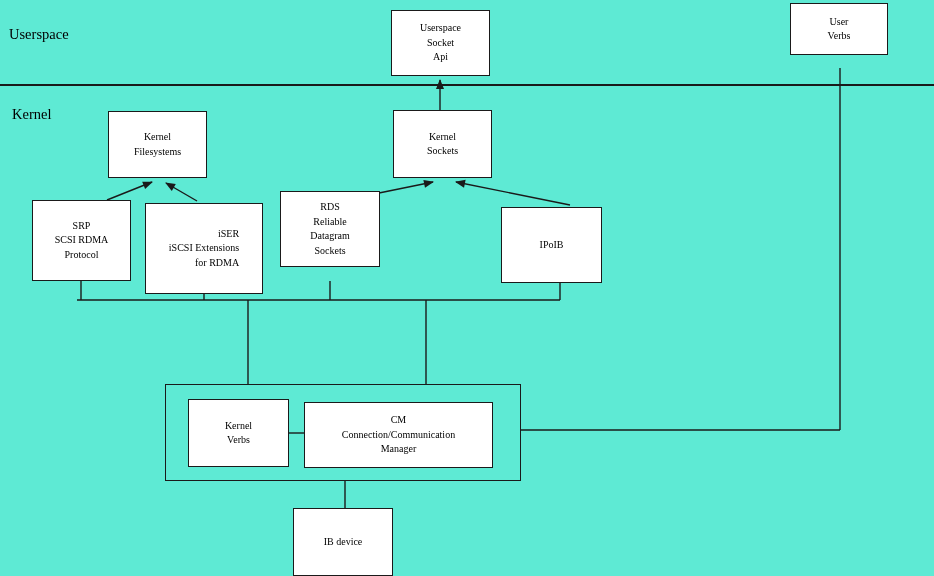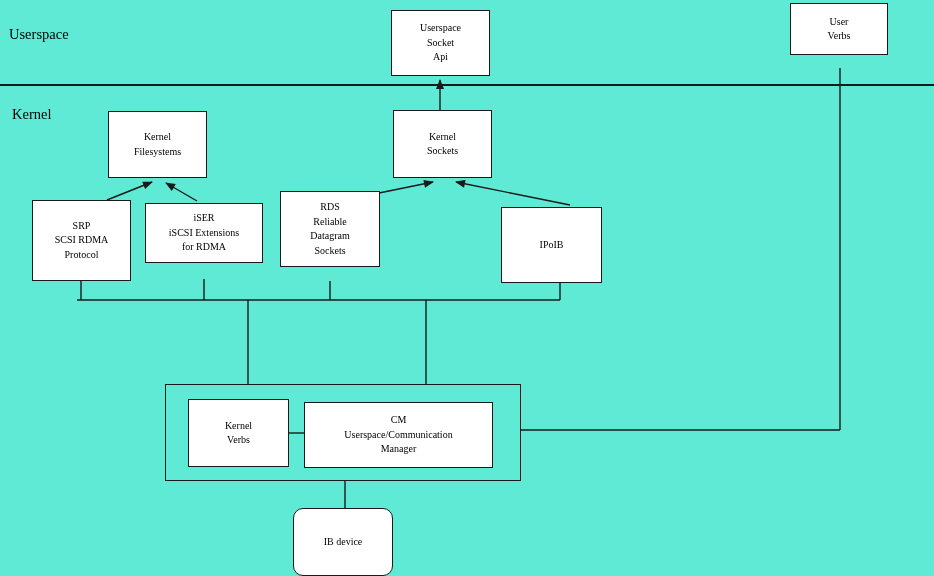--- a/index.html
+++ b/index.html
@@ -47,27 +47,27 @@
     font-size: 14.5px;
     color: #000000;
     white-space: nowrap;
   }
   
   #node-userspace-socket-api { left: 391px; top: 10px;  width: 99px;  height: 66px; }
   #node-user-verbs           { left: 790px; top: 3px;   width: 98px;  height: 52px; }
   #node-kernel-filesystems   { left: 108px; top: 111px; width: 99px;  height: 67px; }
   #node-kernel-sockets       { left: 393px; top: 110px; width: 99px;  height: 68px; }
   #node-srp                  { left: 32px;  top: 200px; width: 99px;  height: 81px; }
-  #node-iser                 { left: 145px; top: 203px; width: 118px; height: 60px; }
+  #node-iser                 { left: 145px; top: 203px; width: 118px; height: 91px; text-align: right; }
   #node-rds                  { left: 280px; top: 191px; width: 100px; height: 76px; }
   #node-ipoib                { left: 501px; top: 207px; width: 101px; height: 76px; }
   #node-core-group           { left: 165px; top: 384px; width: 356px; height: 97px; }
   #node-kernel-verbs         { left: 188px; top: 399px; width: 101px; height: 68px; }
   #node-cm                   { left: 304px; top: 402px; width: 189px; height: 66px; }
-  #node-ib-device            { left: 293px; top: 508px; width: 100px; height: 68px; border-radius: 10px; }
+  #node-ib-device            { left: 293px; top: 508px; width: 100px; height: 68px; }
   #label-userspace { left: 9px;  top: 26px;  }
   #label-kernel    { left: 12px; top: 106px; }
 </style>
 </head>
 <body>
 
 <div id="stage">
 
   <svg id="wires" viewBox="0 0 934 576" fill="none" stroke="#1a1a1a" stroke-width="1.4">
     <defs>
@@ -131,18 +131,18 @@
 Sockets</div>
 
   <div class="box" id="node-ipoib">IPoIB</div>
 
   <div class="group-box" id="node-core-group"></div>
 
   <div class="box" id="node-kernel-verbs">Kernel
 Verbs</div>
 
   <div class="box" id="node-cm">CM
-Userspace/Communication
+Connection/Communication
 Manager</div>
 
   <div class="box" id="node-ib-device">IB device</div>
 
 </div>
 
 </body></html>

